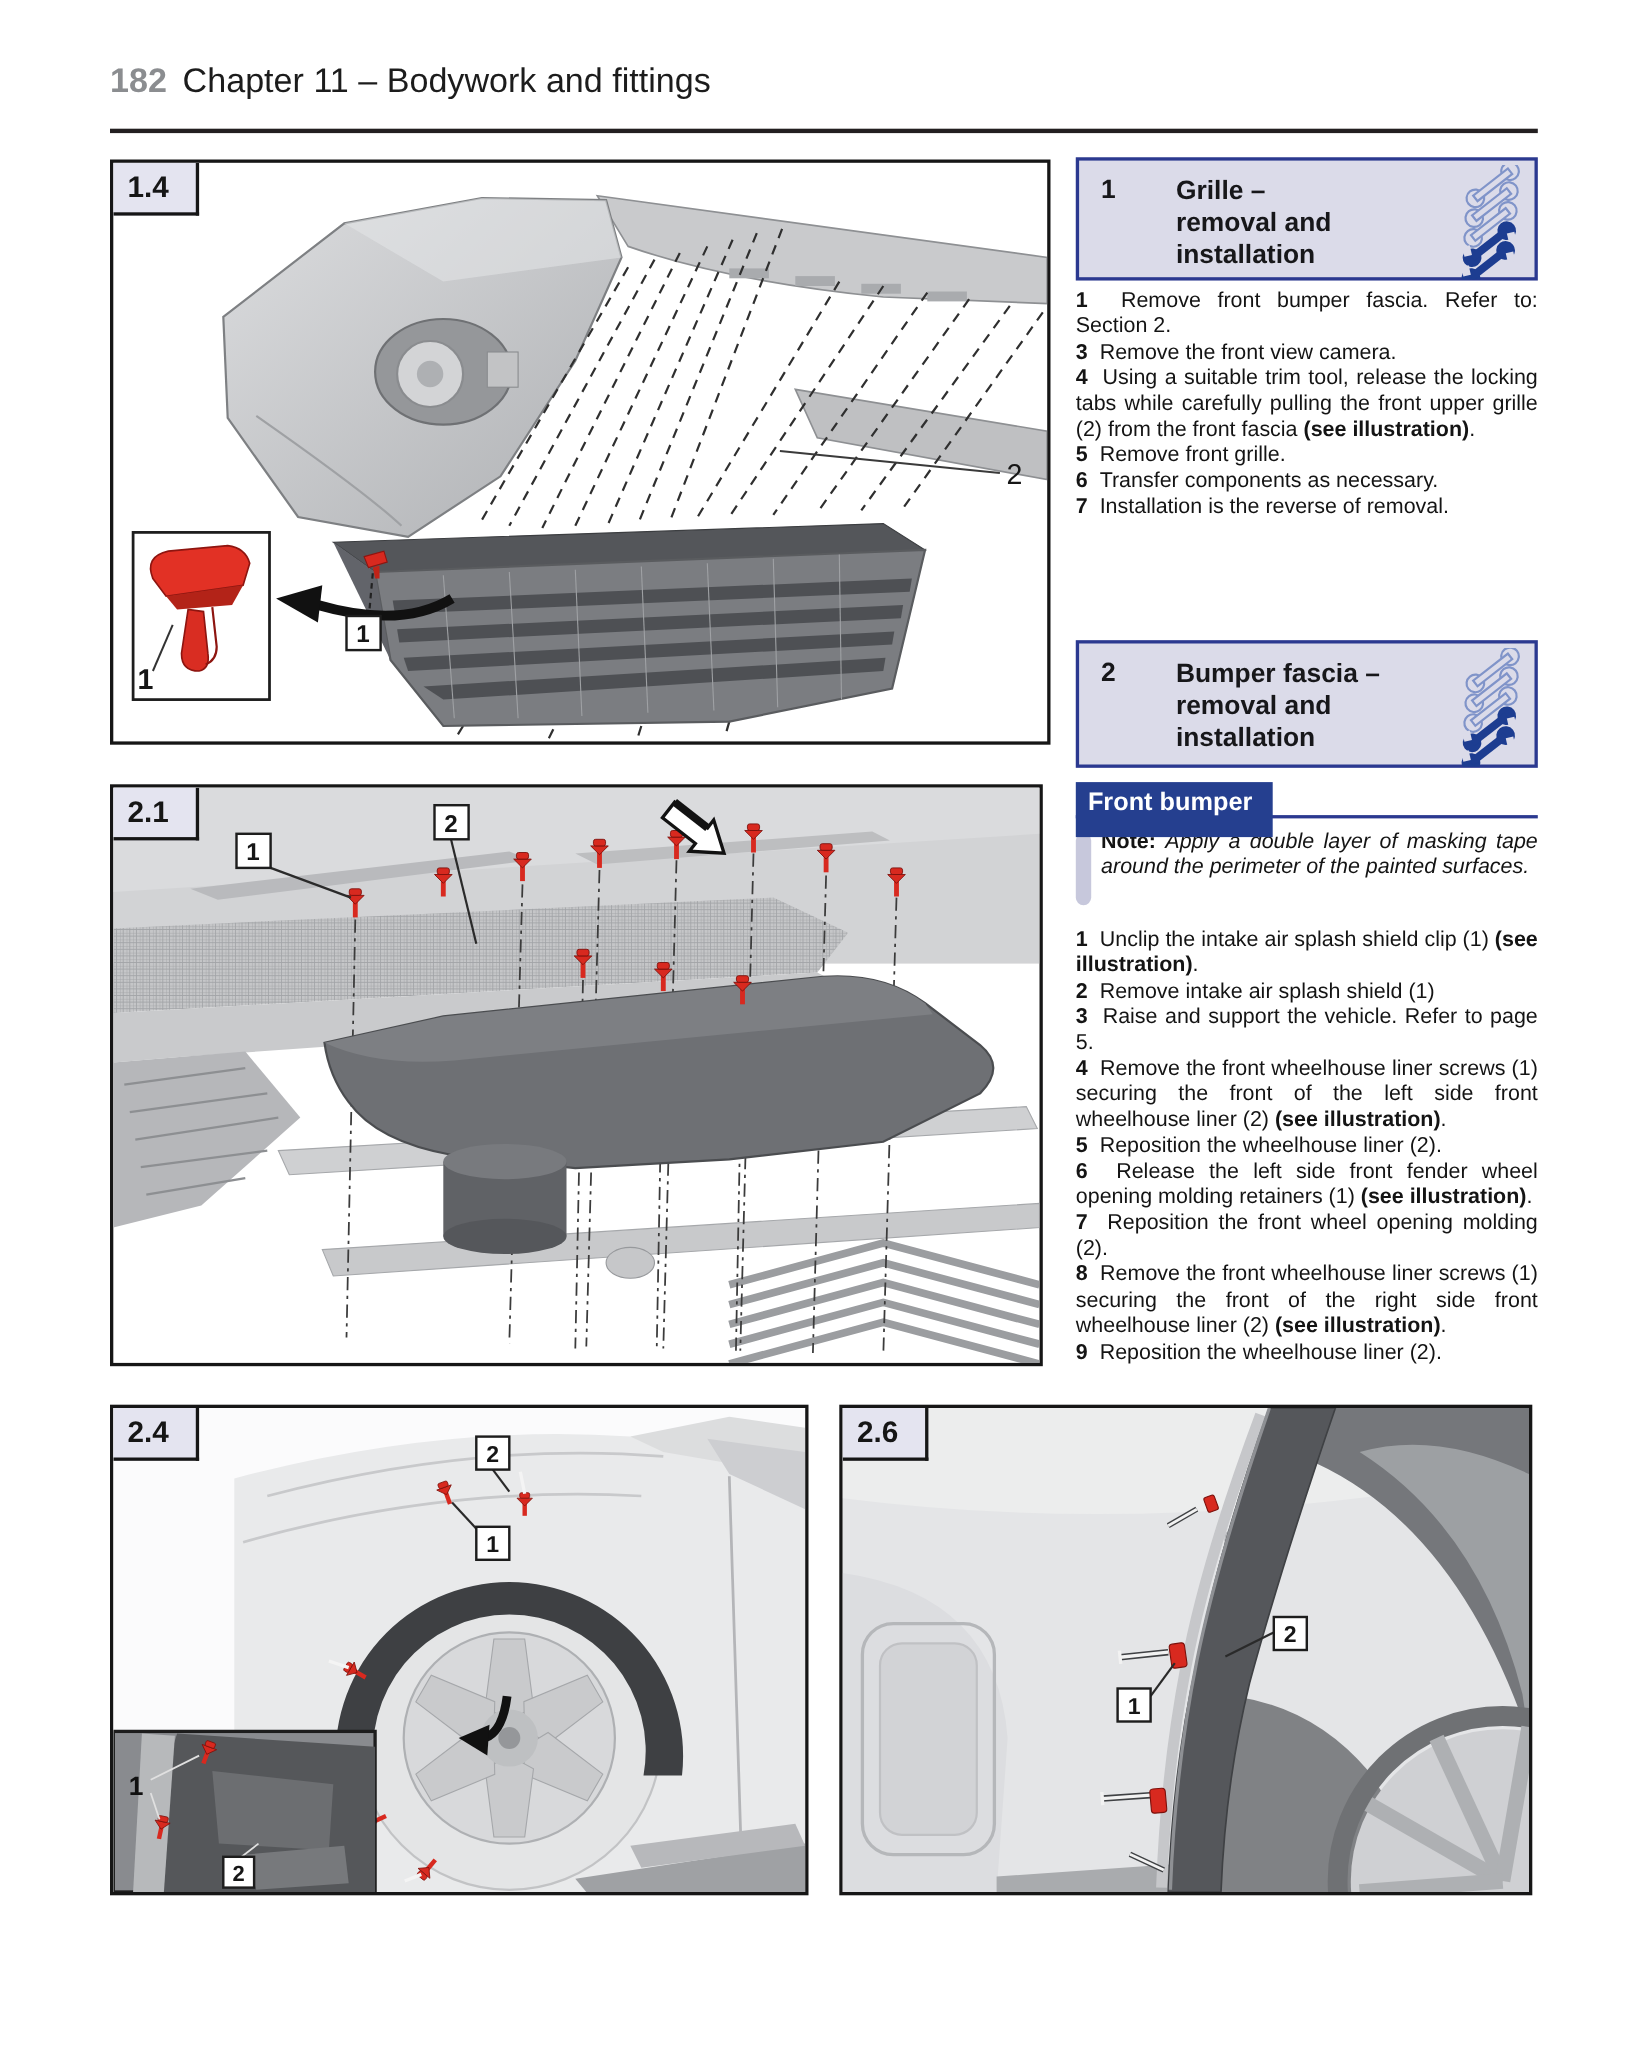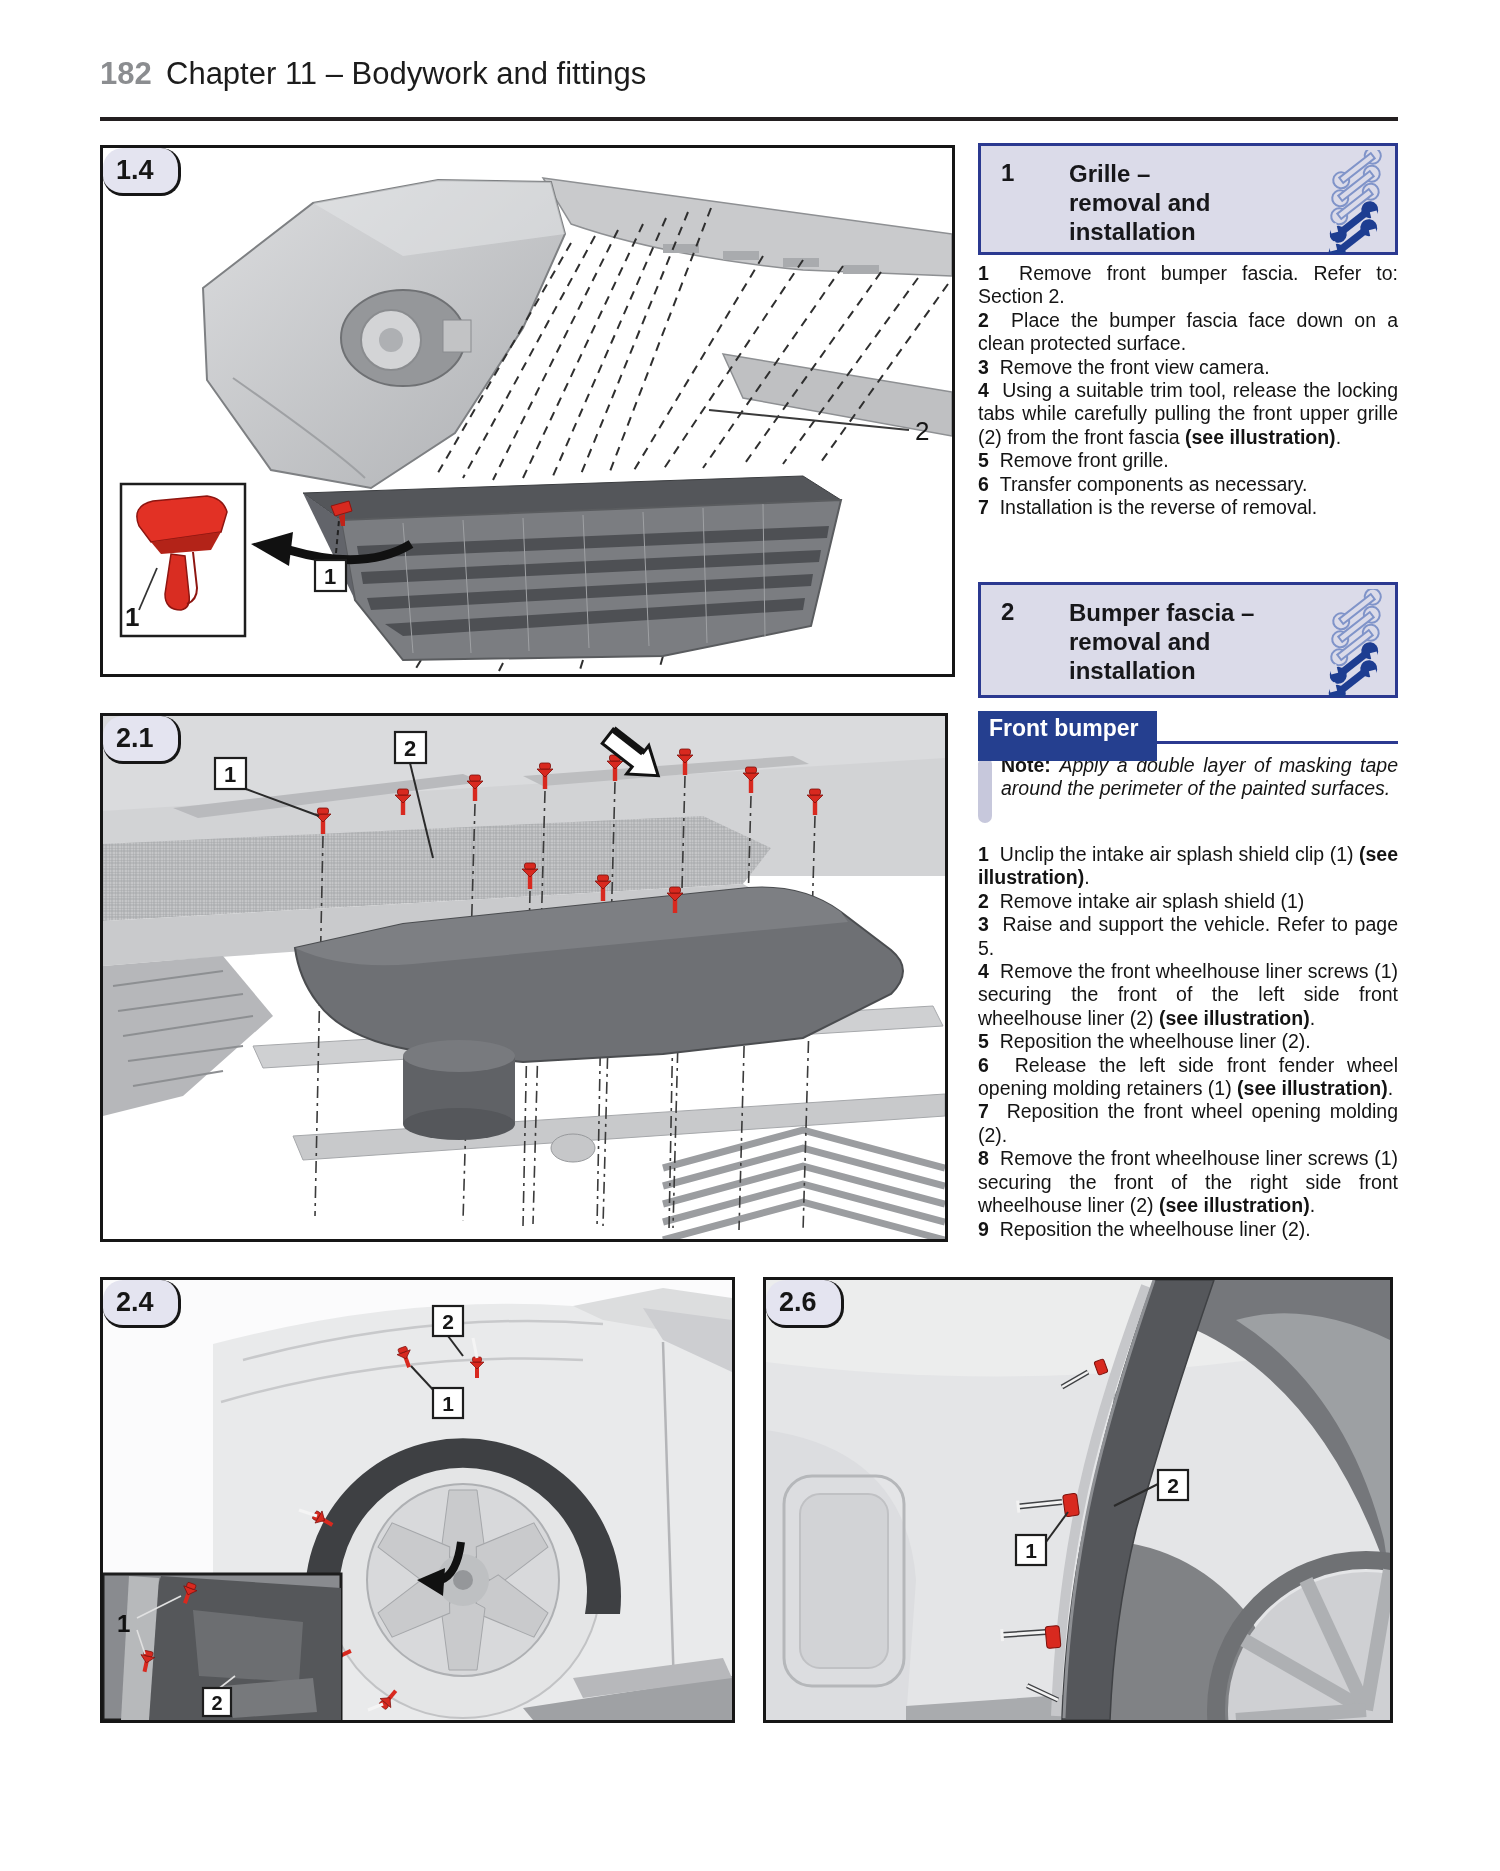--- a/index.html
+++ b/index.html
@@ -11,21 +11,21 @@
         font-family:"Liberation Sans", sans-serif;color:#161616;overflow:hidden;}
   .pagenum{position:absolute;left:100px;top:56px;font-size:31px;font-weight:bold;color:var(--gray-pagenum);}
   .chapter{position:absolute;left:166px;top:56px;font-size:31px;color:#1c1c1c;text-align:right;}
   .hrule{position:absolute;left:100px;top:117px;width:1298px;height:4px;background:var(--rule);}
 
   .figure{position:absolute;border:3px solid #161616;background:#fff;box-sizing:border-box;overflow:hidden;}
   #fig14{left:100px;top:145px;width:855px;height:532px;}
   #fig21{left:100px;top:713px;width:848px;height:529px;}
   #fig24{left:100px;top:1277px;width:635px;height:446px;}
   #fig26{left:763px;top:1277px;width:630px;height:446px;}
-  .fig-label{position:absolute;left:0;top:0;background:var(--label-bg);border-right:3px solid #161616;border-bottom:3px solid #161616;font-weight:bold;font-size:27px;padding:7px 24px 7px 13px;z-index:5;border-radius:20px;}
+  .fig-label{position:absolute;left:0;top:0;background:var(--label-bg);border-right:3px solid #161616;border-bottom:3px solid #161616;font-weight:bold;font-size:27px;padding:7px 24px 7px 13px;z-index:5;}
   .figure svg{position:absolute;left:0;top:0;}
   .sec-box{position:absolute;left:978px;width:420px;background:var(--panel-bg);border:3px solid var(--haynes-blue);box-sizing:border-box;}
   #sec1box{top:143px;height:112px;}
   #sec2box{top:582px;height:116px;}
   .sec-num{position:absolute;left:20px;top:13px;font-size:24px;font-weight:bold;color:#17171a;}
   .sec-title{position:absolute;left:60px;top:13px;width:272px;font-size:24px;font-weight:bold;line-height:29px;color:#17171a;margin-left:28px;}
   .wrenches{position:absolute;right:6px;top:4px;}
 
   .steps,.note-text{font-size:19.5px;line-height:23.4px;text-align:justify;text-align-last:left;color:#141414;}
   .steps p{margin:0;}
@@ -410,21 +410,20 @@
           <circle cx="20" cy="0" r="8.5"></circle>
           <rect x="-20" y="-3.6" width="40" height="7.2"></rect>
         <rect x="-24" y="-12" width="7" height="9" fill="#dbdbe9" transform="rotate(25,-20,-6)"></rect>
         <rect x="17" y="3" width="7" height="9" fill="#dbdbe9" transform="rotate(25,20,6)"></rect>
       </g>
     </svg>
   </div>
 
   <div class="steps" id="steps1">
       <p><span class="b">1&nbsp; </span><span>Remove front bumper fascia. Refer to: Section 2.</span></p>
-      <p><span class="b">2&nbsp; </span><span>Place the bumper fascia face down on a clean protected surface.</span></p>
       <p><span class="b">3&nbsp; </span><span>Remove the front view camera.</span></p>
       <p><span class="b">4&nbsp; </span><span>Using a suitable trim tool, release the locking tabs while carefully pulling the front upper grille (2) from the front fascia </span><span class="b">(see illustration)</span><span>.</span></p>
       <p><span class="b">5&nbsp; </span><span>Remove front grille.</span></p>
       <p><span class="b">6&nbsp; </span><span>Transfer components as necessary.</span></p>
       <p><span class="b">7&nbsp; </span><span>Installation is the reverse of removal.</span></p>
     </div>
 
   <div class="sec-box" id="sec2box">
     <div class="sec-num">2</div>
     <div class="sec-title">

